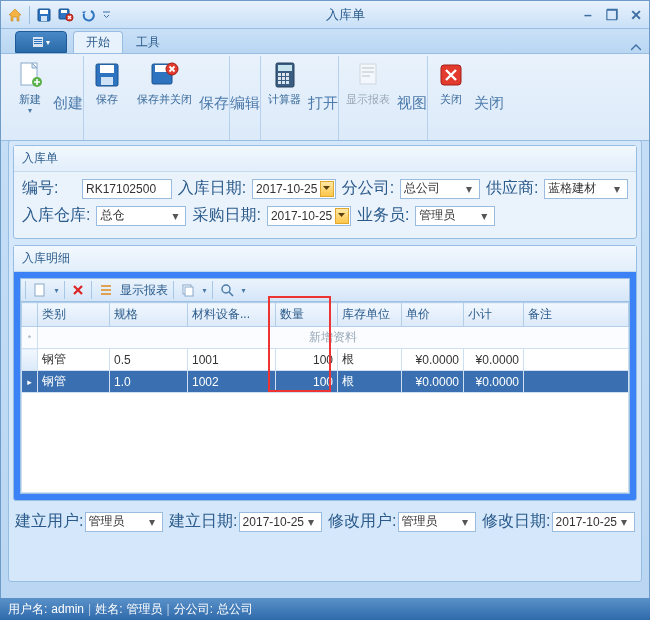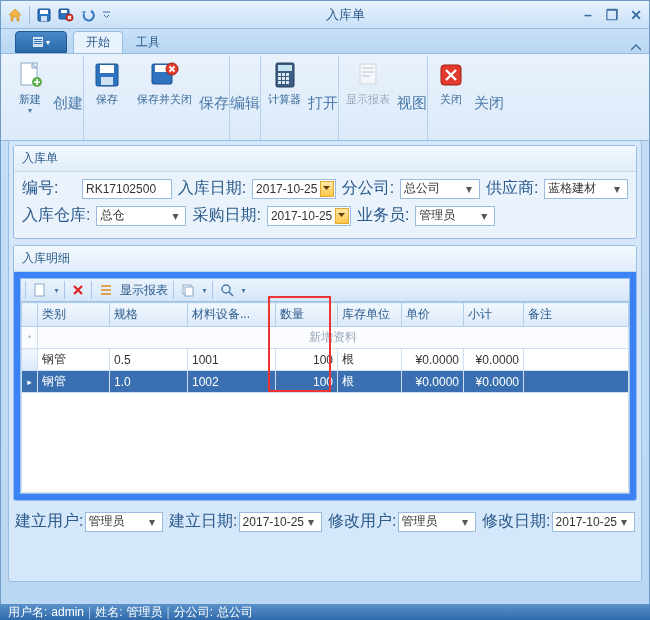--- a/index.html
+++ b/index.html
@@ -72,21 +72,21 @@
 
 
 .remark-row { display: flex; align-items: center; gap: 6px; margin-top: 6px; padding: 0 2px; }
 .remark-box { flex: 1; height: 24px; background: #fff; border: 1px solid #99bbdd; }
 
 
 .footer-meta { display: flex; align-items: center; gap: 6px; padding: 4px 2px 0 2px; }
 .footer-meta .fld { width: 84px; }
 
 
-.statusbar { position: absolute; left: 0; right: 0; bottom: 0; height: 16px; background: linear-gradient(to bottom, #5a91c9, #2f6aab); color: #fff; display: flex; align-items: center; padding: 0 8px; font-size: 12px; gap: 4px; }
+.statusbar { position: absolute; left: 0; right: 0; bottom: 0; height: 22px; background: linear-gradient(to bottom, #5a91c9, #2f6aab); color: #fff; display: flex; align-items: center; padding: 0 8px; font-size: 12px; gap: 4px; }
 .statusbar .sep { color: rgba(255,255,255,0.6); }
 
 svg { display: block; }
 </style>
 </head>
 <body>
 
 <div class="titlebar">
   <div class="qat">
     <div class="qat-btn">

